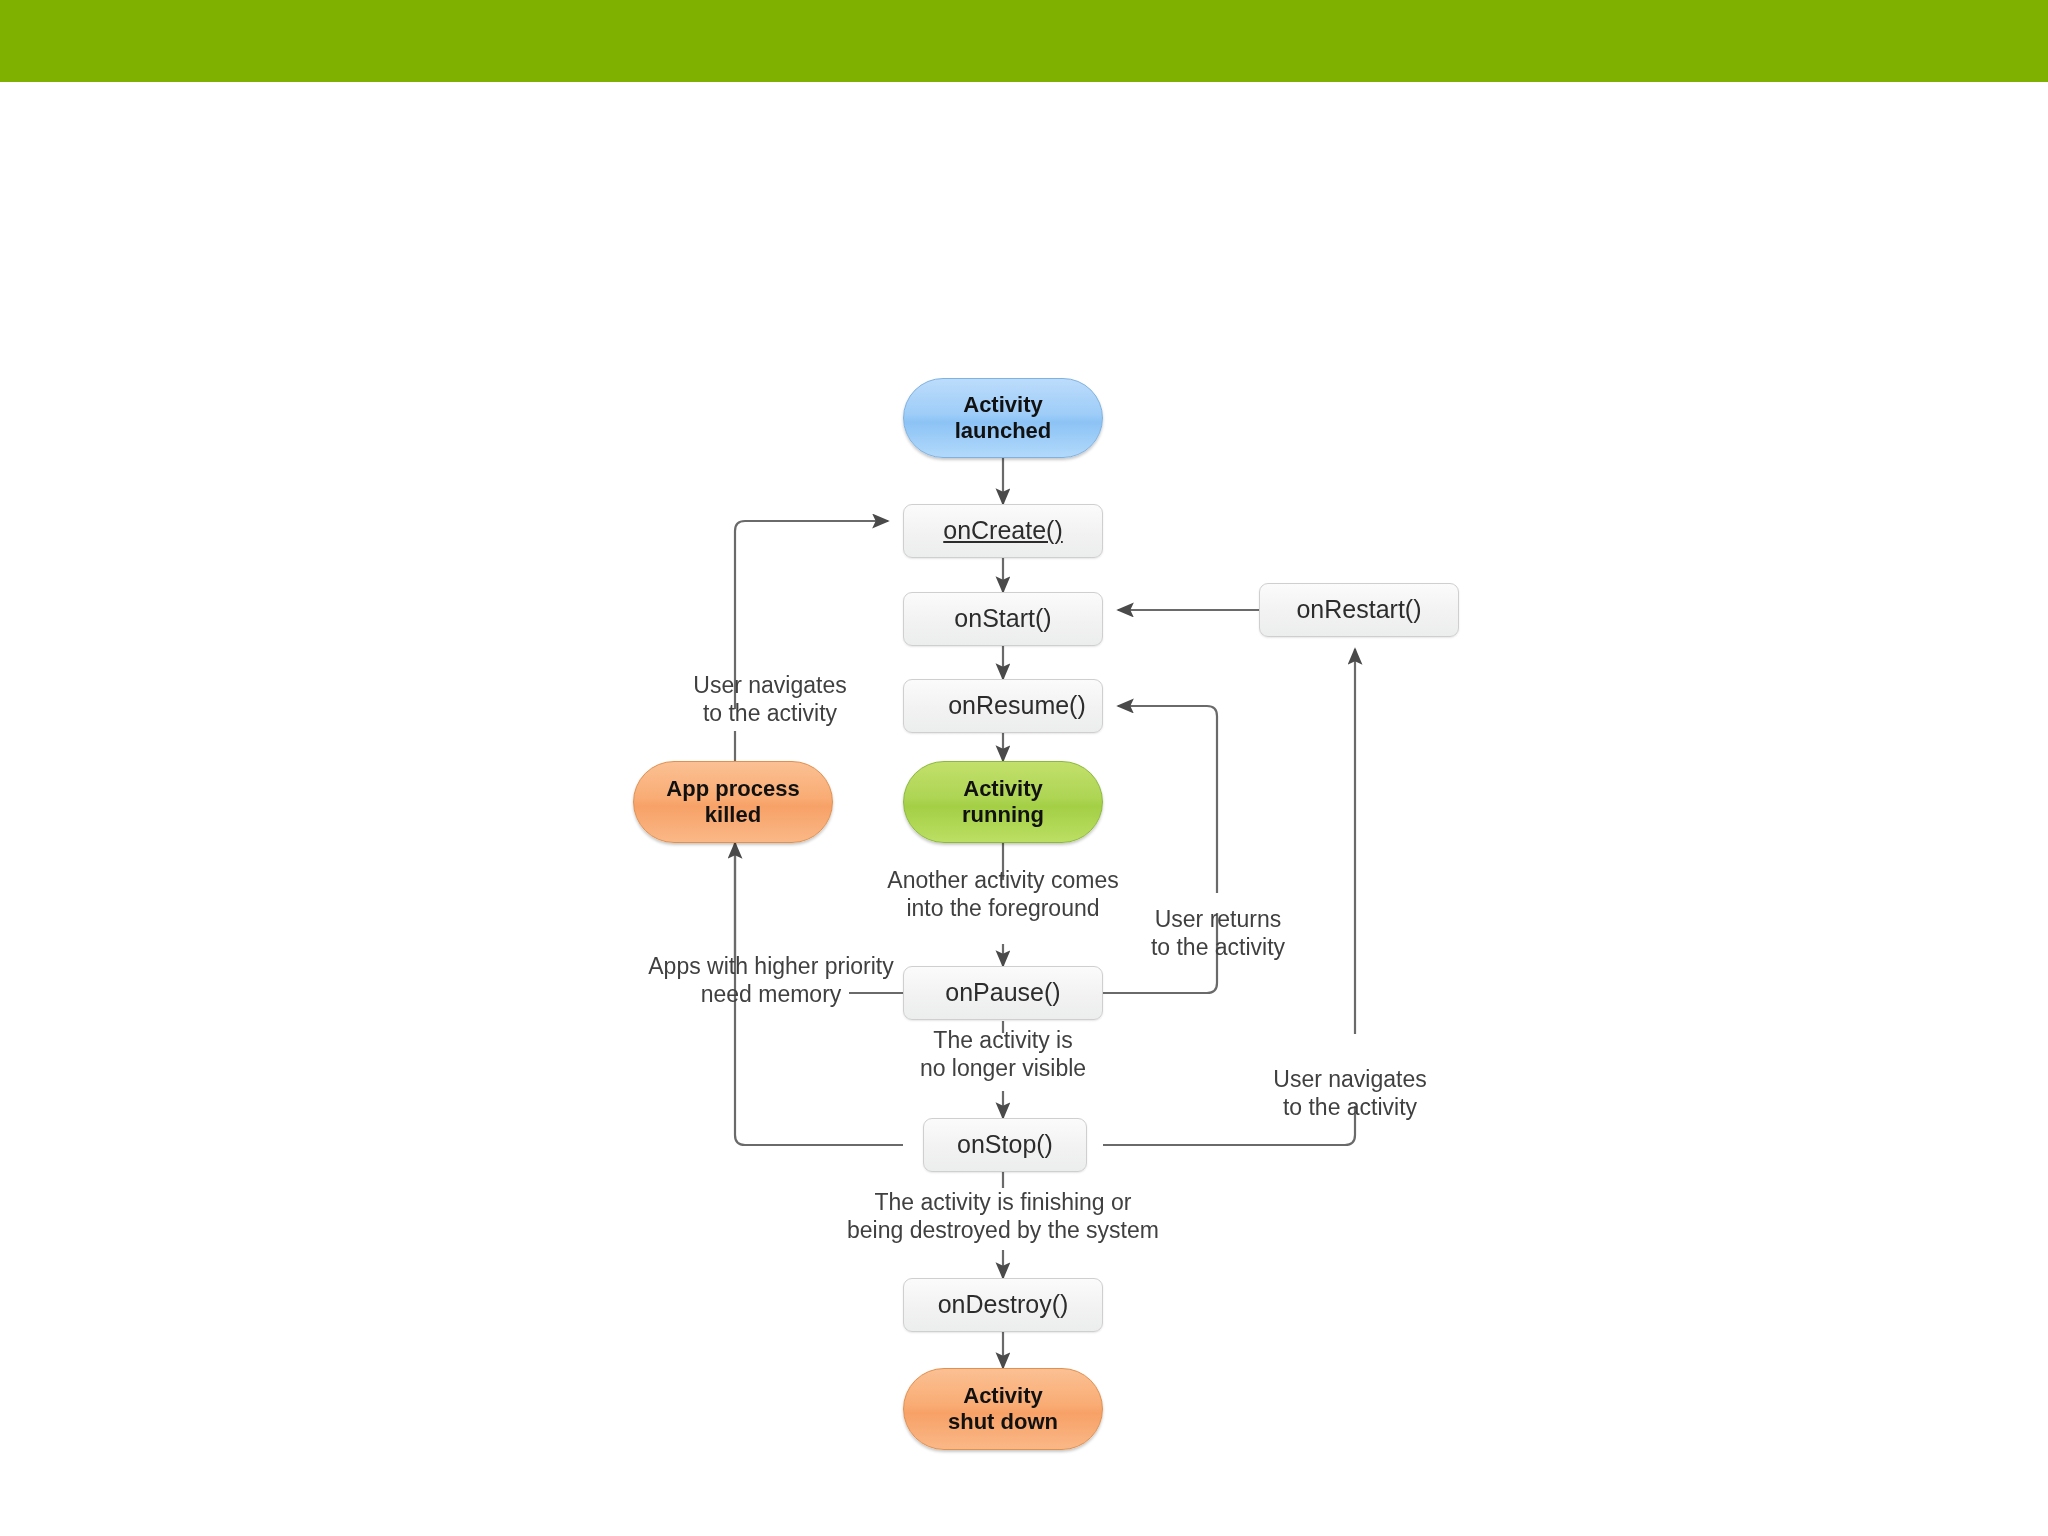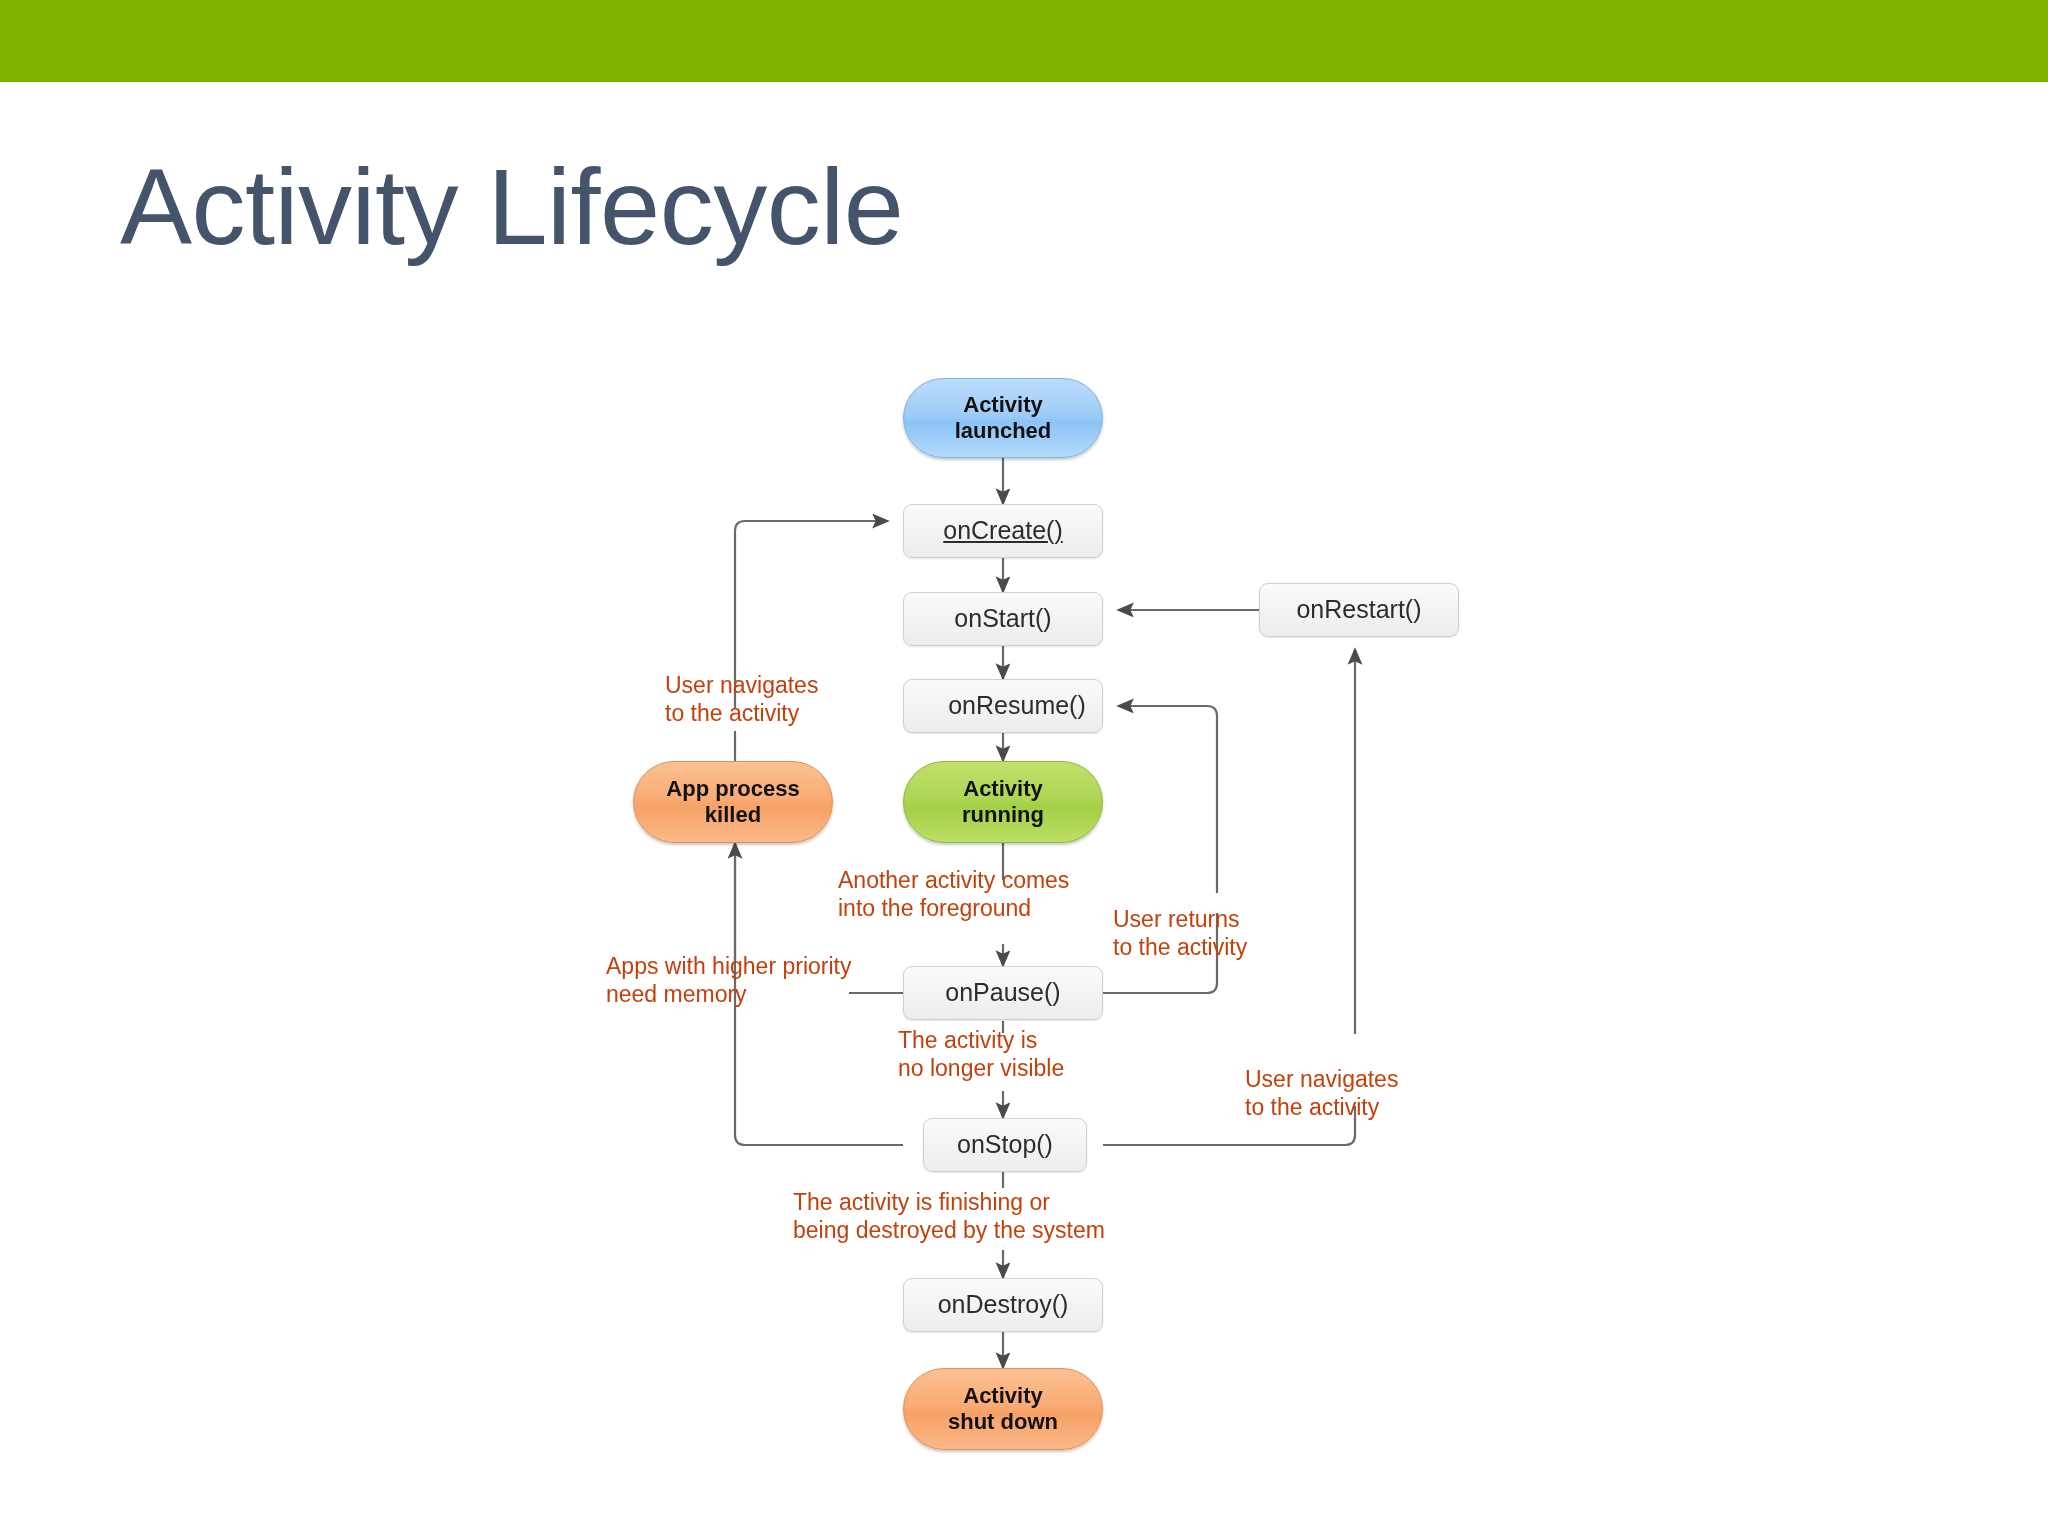--- a/index.html
+++ b/index.html
@@ -83,34 +83,33 @@
     border: 1px solid #8cb83c;
   }
   .pill-orange {
     background: linear-gradient(to bottom, #fbc093 0%, #f9ac74 45%, #f7a167 55%, #fab887 100%);
     border: 1px solid #e0904f;
   }
   
   .cap {
     position: absolute;
     font-size: 23px;
-    color: #c2410c;
-    text-align: left;
+    color: #404040;
+    text-align: center;
     line-height: 1.22;
     white-space: nowrap;
   }
 </style>
 </head>
 <body>
 
 <div id="slide" style="background: rgb(255, 255, 255);">
 
   <div class="banner" style="background: rgb(127, 178, 0);"></div>
 
-  <h1 class="slide-title" style="color: rgb(68, 84, 106);">Activity Lifecycle</h1>
 
   <div id="diagram">
 
     <svg id="wires" viewBox="0 0 2048 1536" width="2048" height="1536">
       <defs>
         <marker id="ah" markerWidth="9" markerHeight="9" refX="7.2" refY="3.4" orient="auto" markerUnits="strokeWidth">
           <path d="M0,0 L8,3.4 L0,6.8 L1.6,3.4 z" fill="#4a4a4a"></path>
         </marker>
       </defs>
       <g fill="none" stroke="#6a6a6a" stroke-width="2.2" stroke-linecap="butt" stroke-linejoin="round">

